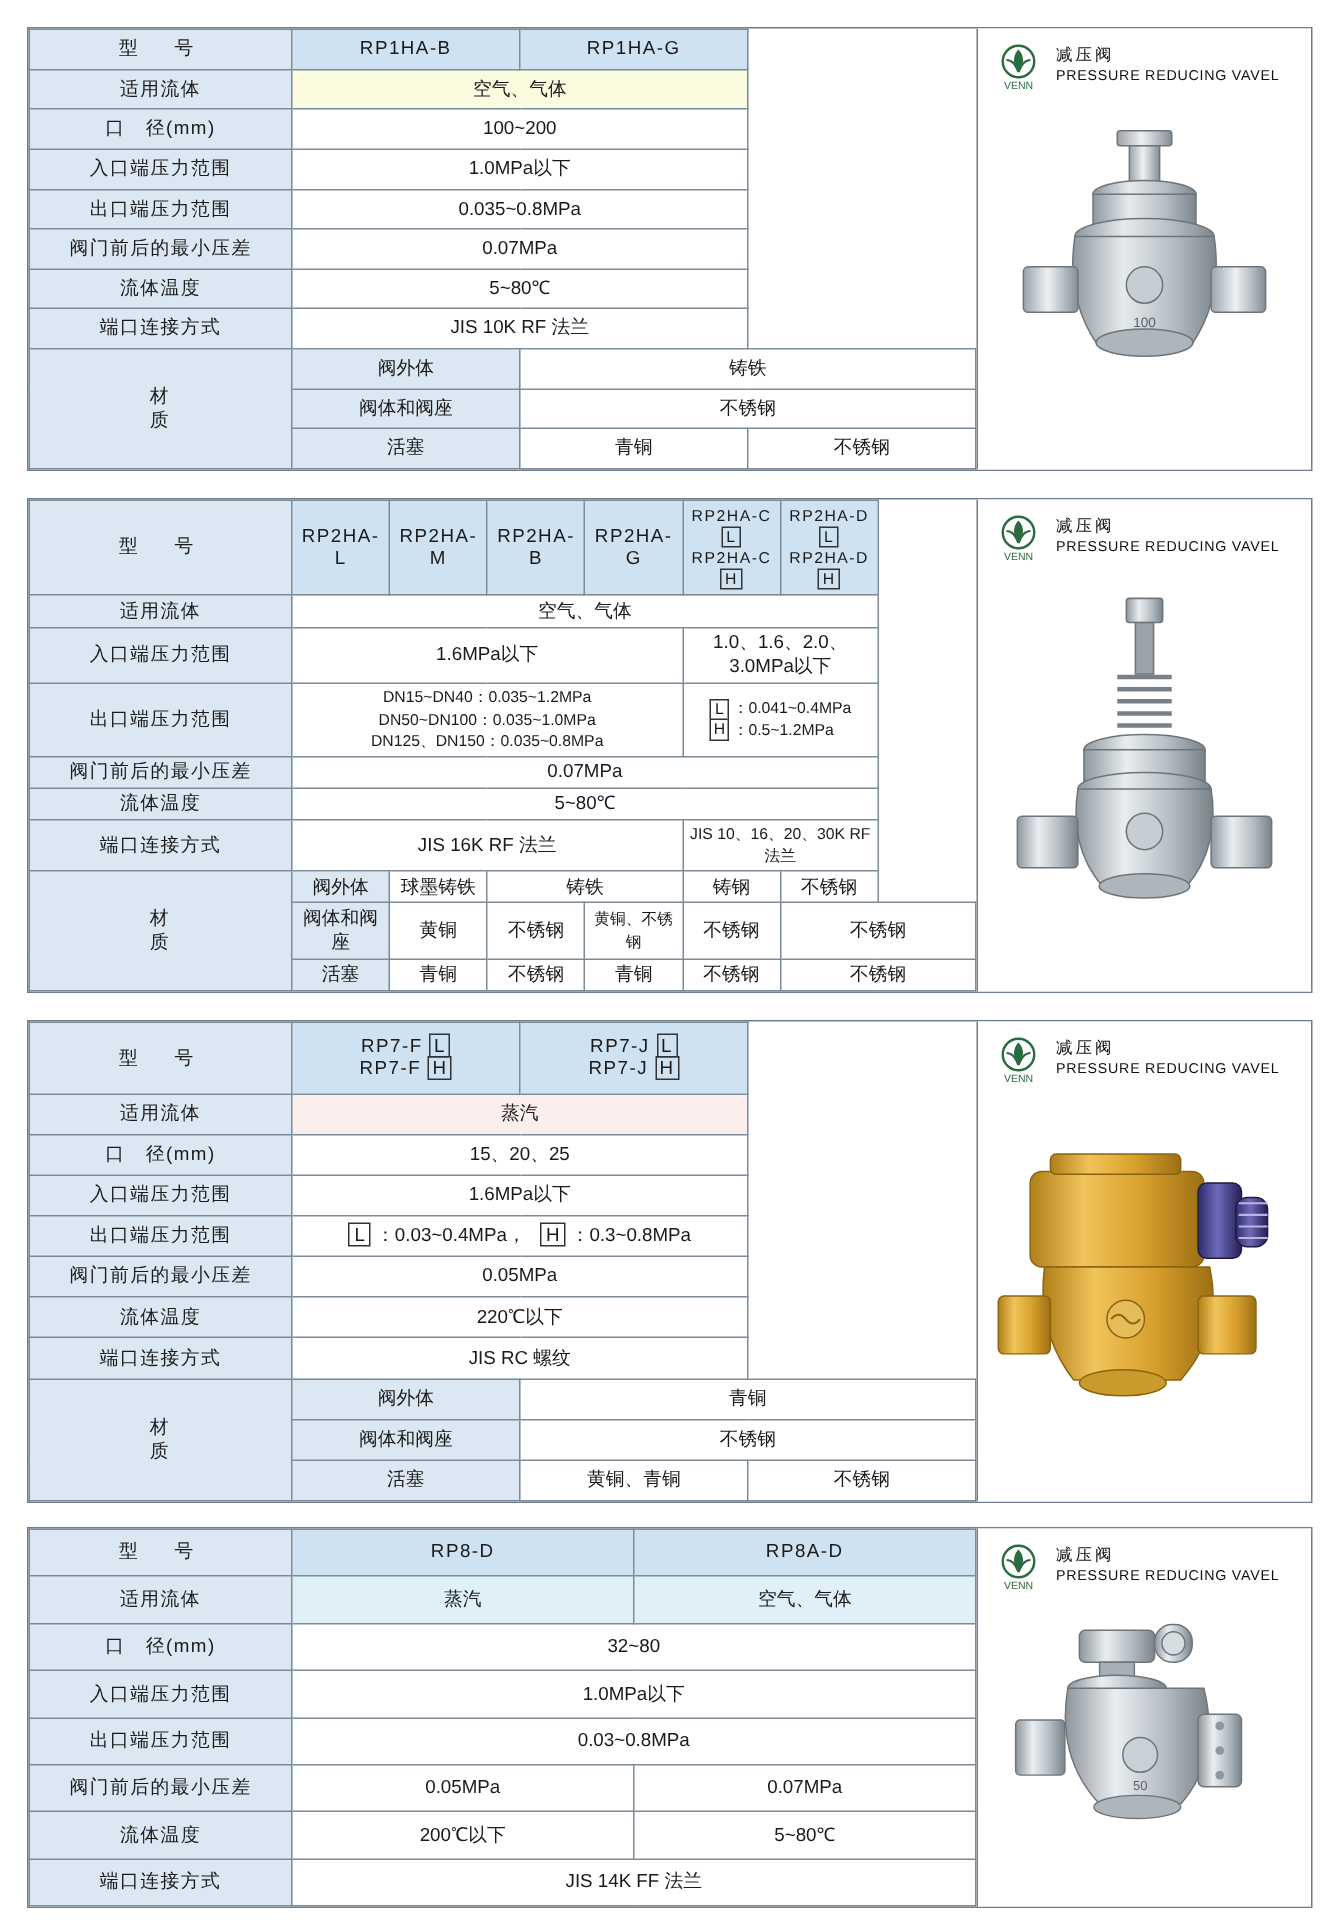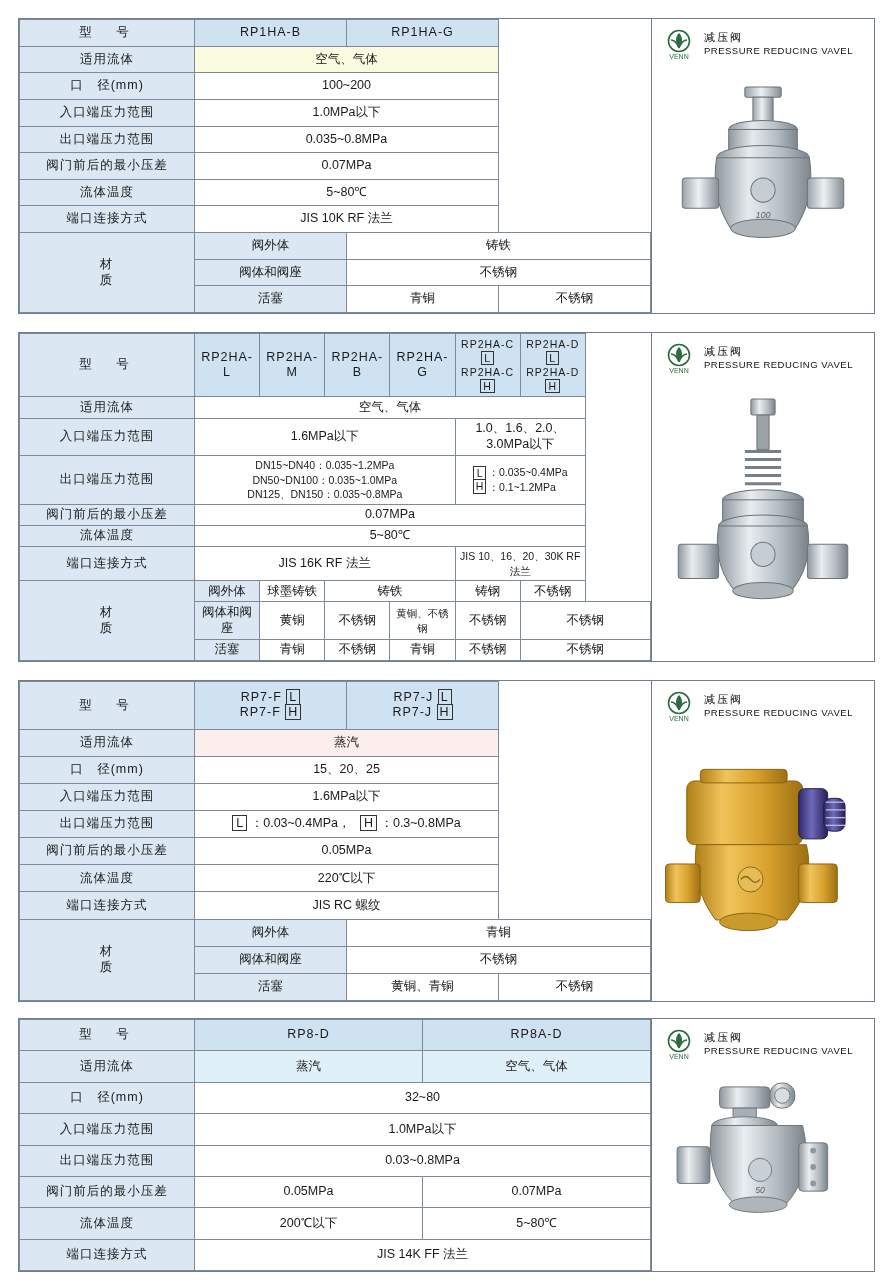--- a/index.html
+++ b/index.html
@@ -43,21 +43,21 @@
 
   
   .brand{
     display:flex;align-items:center;gap:8px;
     padding:8px 6px 0 10px;
   }
   .brandmark{width:34px;height:34px;position:relative;flex:0 0 34px;}
   .brandtxt{line-height:1.35;}
   .brandtxt .cn{font-size:11px;letter-spacing:2px;color:#111;}
   .brandtxt .en{font-size:9.5px;letter-spacing:0.5px;color:#111;}
-  .prodimg{position:absolute;left:0;right:0;bottom:4px;top:48px;font-style:italic;}
+  .prodimg{position:absolute;left:0;right:0;bottom:4px;top:48px;}
 
   
   #b1{top:18px;height:294px;}
   #b2{top:332px;height:328px;}
   #b3{top:680px;height:320px;}
   #b4{top:1018px;height:252px;}
 </style>
 </head>
 <body>
 
@@ -205,22 +205,22 @@
           <td colspan="4" class="small" style="white-space:pre-line">DN15~DN40：0.035~1.2MPa
 DN50~DN100：0.035~1.0MPa
 DN125、DN150：0.035~0.8MPa</td>
           <td colspan="2" class="small">
             <div style="display:flex;align-items:center;justify-content:center;gap:2px;">
               <span style="display:inline-flex;flex-direction:column;border:1px solid #333;line-height:1.2;">
                 <span style="padding:0 2px;border-bottom:1px solid #333;">L</span>
                 <span style="padding:0 2px;">H</span>
               </span>
               <span style="display:inline-flex;flex-direction:column;line-height:1.4;text-align:left;">
-                <span>：0.035~0.4MPa</span>
-                <span>：0.1~1.2MPa</span>
+                <span>：0.041~0.4MPa</span>
+                <span>：0.5~1.2MPa</span>
               </span>
             </div>
           </td>
         </tr>
         <tr>
           <td class="lbl">阀门前后的最小压差</td>
           <td colspan="6">0.07MPa</td>
         </tr>
         <tr>
           <td class="lbl">流体温度</td>

